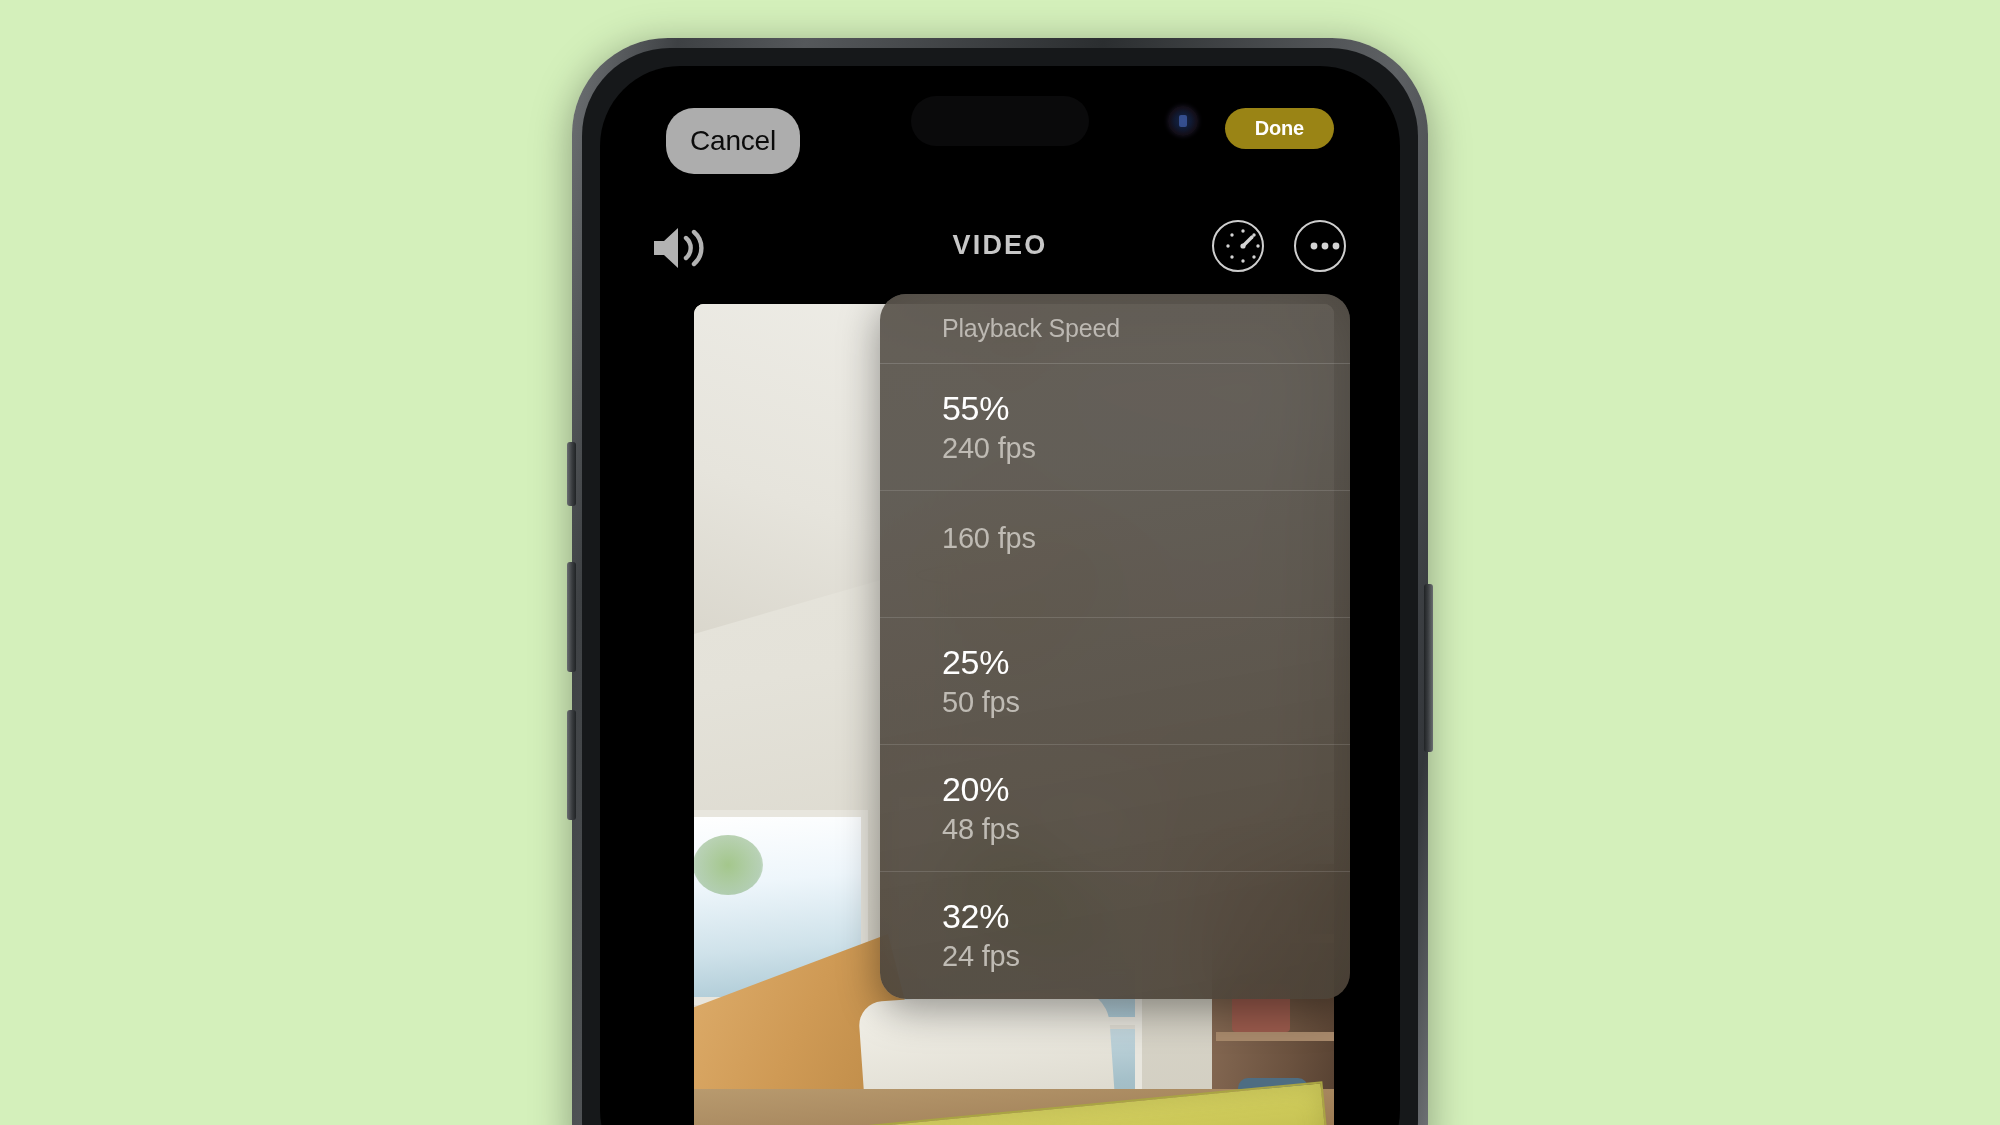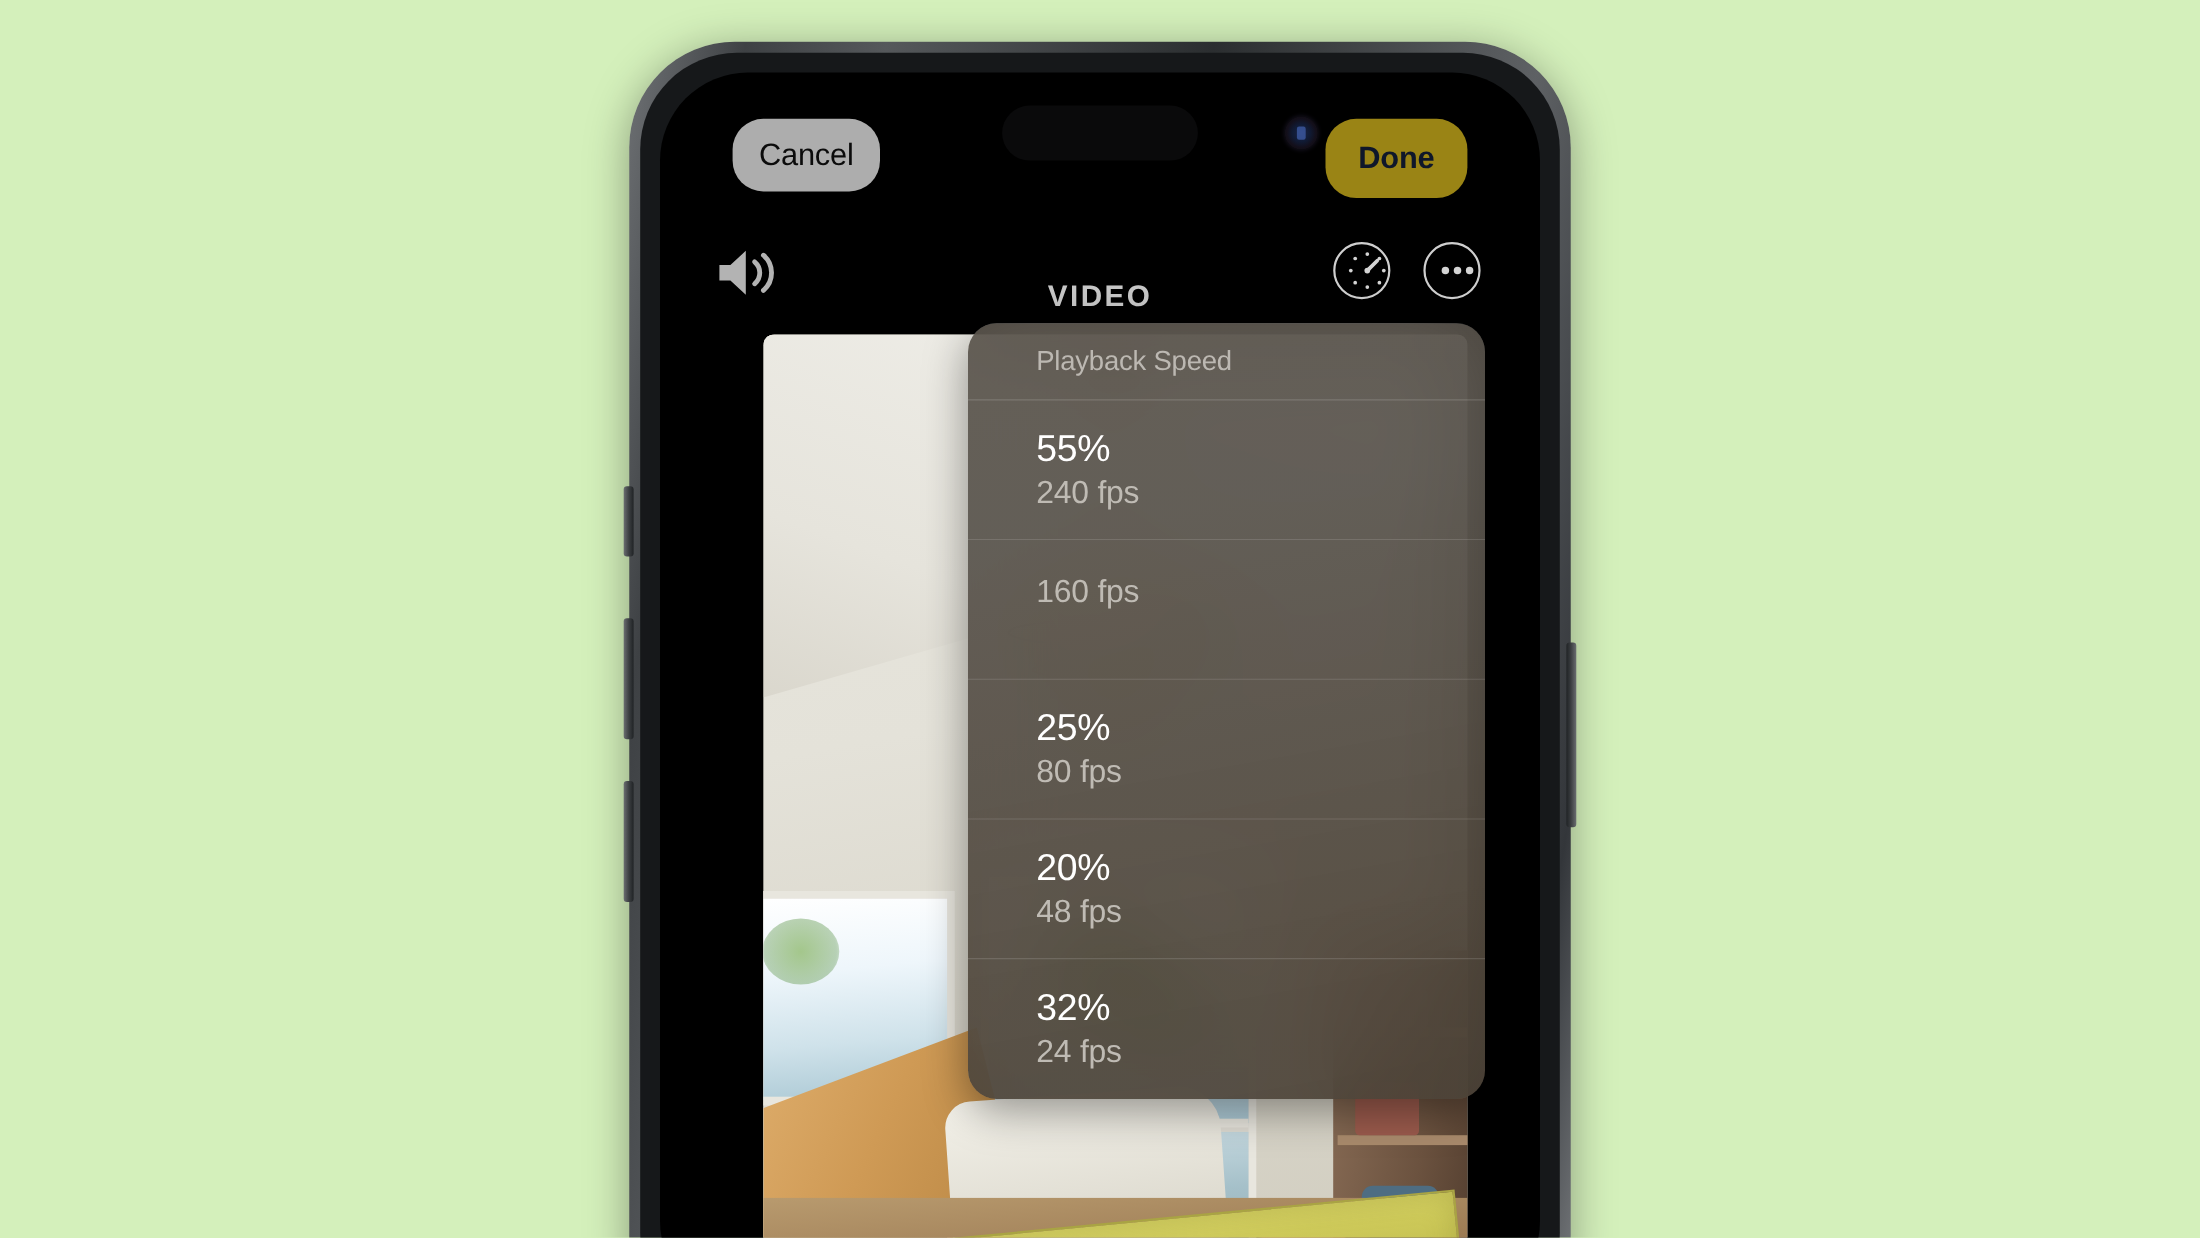--- a/index.html
+++ b/index.html
@@ -107,27 +107,27 @@
     color: #0b0b0b;
     font-size: 28px;
     font-family: "Liberation Sans", sans-serif;
     font-weight: 400;
     letter-spacing: -0.2px;
     cursor: pointer;
   }
   #done-button {
     position: absolute;
     right: 66px; top: 0;
-    height: 72px;
+    height: 41px;
     padding: 0 30px;
     border: none;
     border-radius: 28px;
     background: #9a8415;
-    color: #0f172a;
-    font-size: 28px;
+    color: #ffffff;
+    font-size: 20px;
     font-family: "Liberation Sans", sans-serif;
     font-weight: 700;
     letter-spacing: -0.2px;
     cursor: pointer;
   }
 
   
   #editor-toolbar {
     position: absolute;
     left: 0; right: 0; top: 150px;
@@ -139,21 +139,20 @@
     width: 62px; height: 48px;
   }
   #video-title {
     position: absolute;
     left: 0; right: 0; top: 14px;
     text-align: center;
     color: #c7c7c7;
     font-size: 27px;
     font-weight: 700;
     letter-spacing: 2.2px;
-    margin-top: 24px;
   }
   .round-icon-btn {
     position: absolute;
     top: 4px;
     width: 52px; height: 52px;
     border-radius: 50%;
     border: 2.6px solid #cfcfcf;
     background: transparent;
     cursor: pointer;
   }
@@ -482,21 +481,21 @@
         <div id="menu-rows">
             <div class="menu-row">
               <div class="menu-row-percent">55%</div>
               <div class="menu-row-fps">240 fps</div>
             </div>
             <div class="menu-row">
               <div class="menu-row-fps">160 fps</div>
             </div>
             <div class="menu-row">
               <div class="menu-row-percent">25%</div>
-              <div class="menu-row-fps">80 fps</div>
+              <div class="menu-row-fps">50 fps</div>
             </div>
             <div class="menu-row">
               <div class="menu-row-percent">20%</div>
               <div class="menu-row-fps">48 fps</div>
             </div>
             <div class="menu-row">
               <div class="menu-row-percent">32%</div>
               <div class="menu-row-fps">24 fps</div>
             </div>
           </div>

